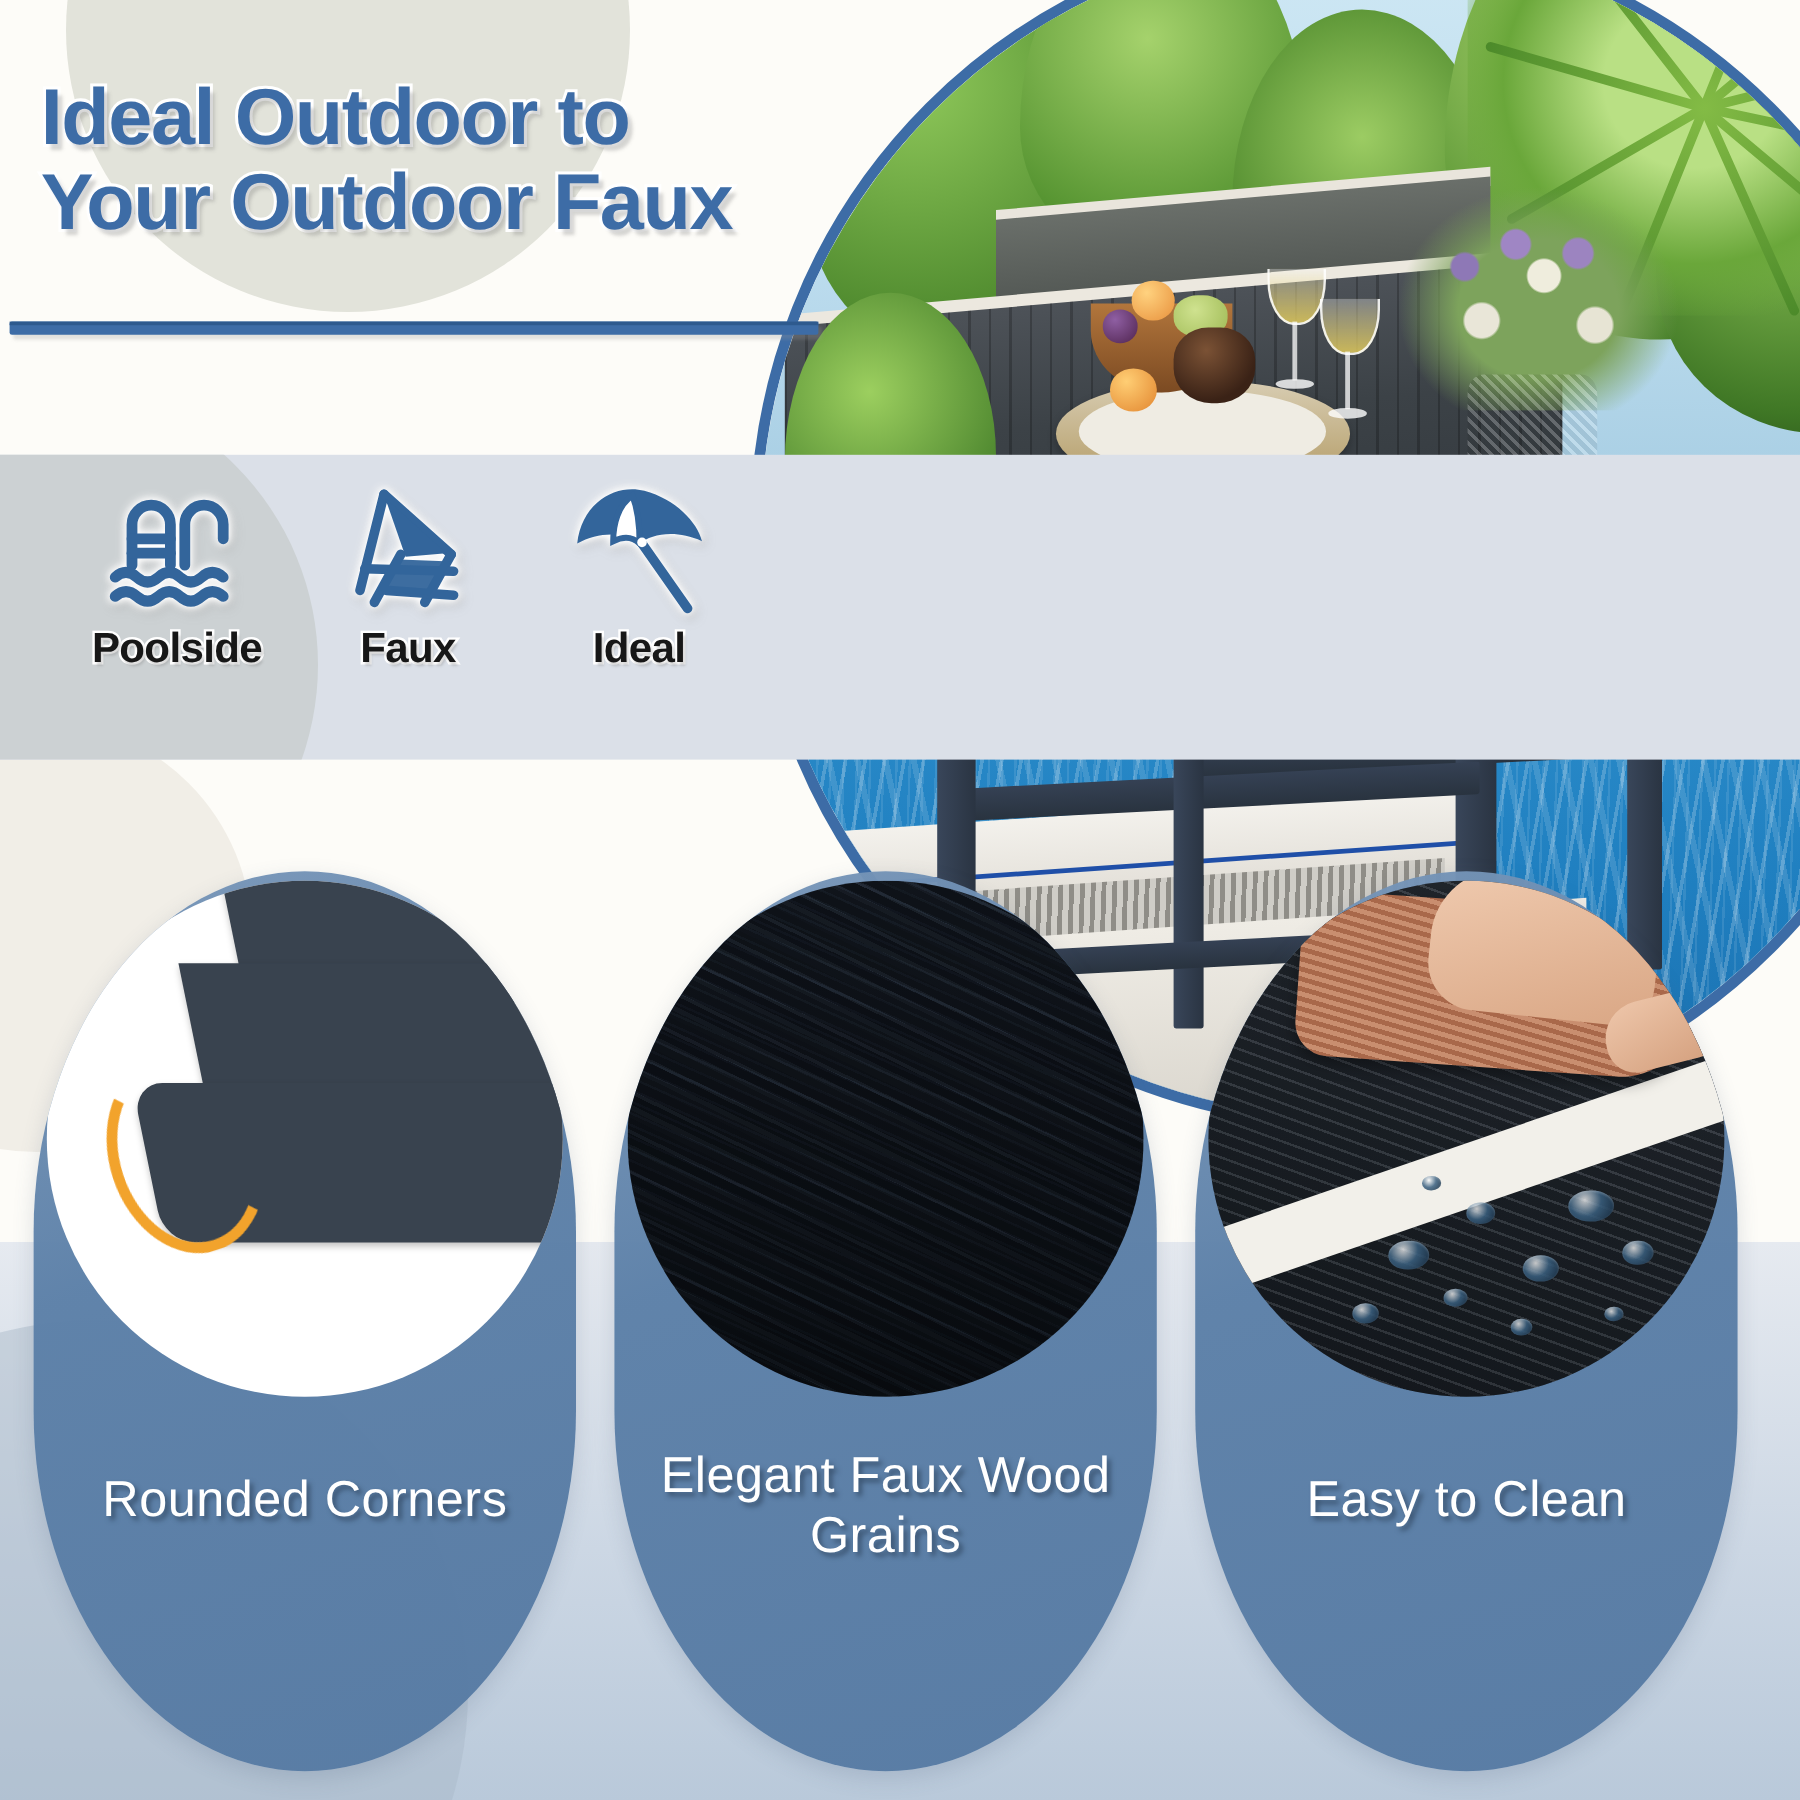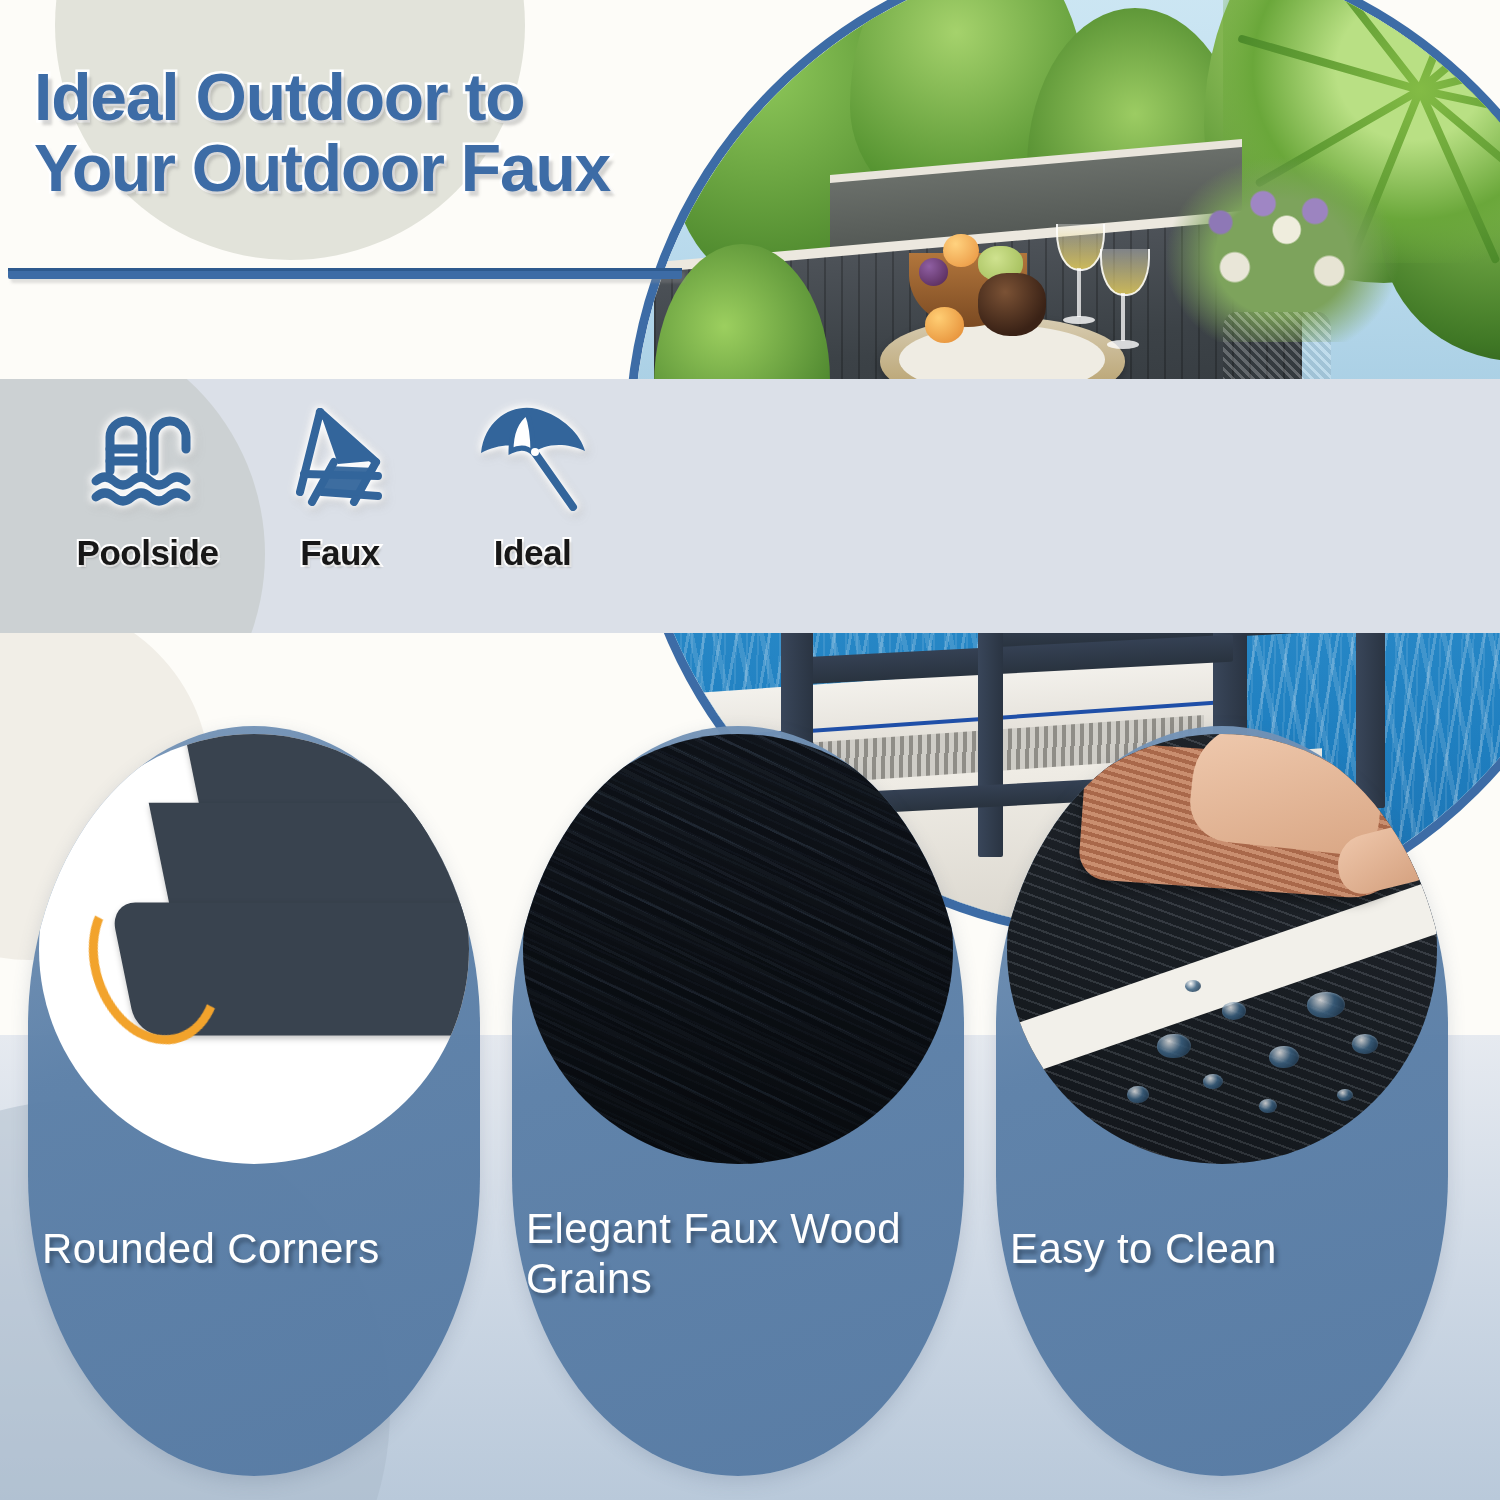--- a/index.html
+++ b/index.html
@@ -58,21 +58,21 @@
     border-radius:50%;background:#ccd1d3;
   }
   .usecases{
     position:absolute;left:60px;top:400px;width:560px;height:215px;
     display:flex;align-items:flex-start;justify-content:space-between;
   }
   .usecase{width:175px;display:flex;flex-direction:column;align-items:center;}
   .usecase .ico{height:118px;display:flex;align-items:center;justify-content:center;
     filter:drop-shadow(0 0 4px #fff) drop-shadow(0 0 3px #fff) drop-shadow(2px 3px 2px rgba(110,110,110,.25));}
   .usecase .lbl{
-    margin-top:15px;font-size:35px;font-weight:bold;color:#171717;
+    margin-top:3px;font-size:35px;font-weight:bold;color:#171717;
     -webkit-text-stroke:4px #ffffff;paint-order:stroke fill;
     text-shadow:2px 3px 2px rgba(120,120,120,.28);
     letter-spacing:-.5px;
   }
 
   
   .hero{
     position:absolute;left:625px;top:-60px;width:1000px;height:1000px;
     border-radius:50%;overflow:hidden;
     border:9px solid #3d6ca6;
@@ -208,21 +208,21 @@
   }
   .card.c1{left:28px;}
   .card.c2{left:512px;}
   .card.c3{left:996px;}
   .card-inset{
     position:absolute;left:50%;transform:translateX(-50%);
     top:8px;width:430px;height:430px;border-radius:50%;overflow:hidden;
   }
   .card-caption{
     position:absolute;left:14px;right:14px;top:498px;
-    text-align:left;color:#ffffff;
+    text-align:center;color:#ffffff;
     font-size:42px;line-height:1.18;letter-spacing:.4px;
     text-shadow:3px 4px 4px rgba(30,45,65,.55);
   }
   .card.c2 .card-caption{top:478px;}
 
   
   .inset1{background:#ffffff;}
   .inset1 .slab{position:absolute;background:#39434f;box-shadow:0 3px 6px rgba(0,0,0,.25);}
   .s1{left:150px;top:-20px;width:360px;height:120px;transform:skewY(12deg) rotate(-12deg);}
   .s2{left:118px;top:70px;width:380px;height:120px;transform:skewY(12deg) rotate(-12deg);border-radius:0;}

